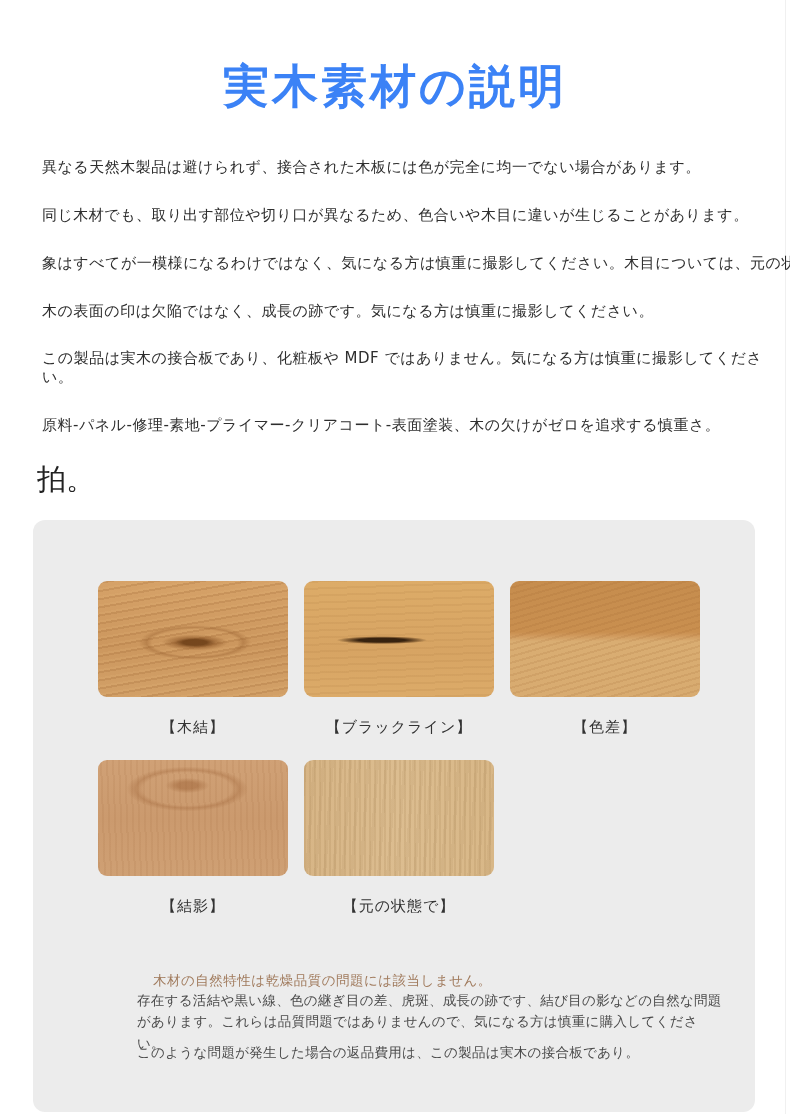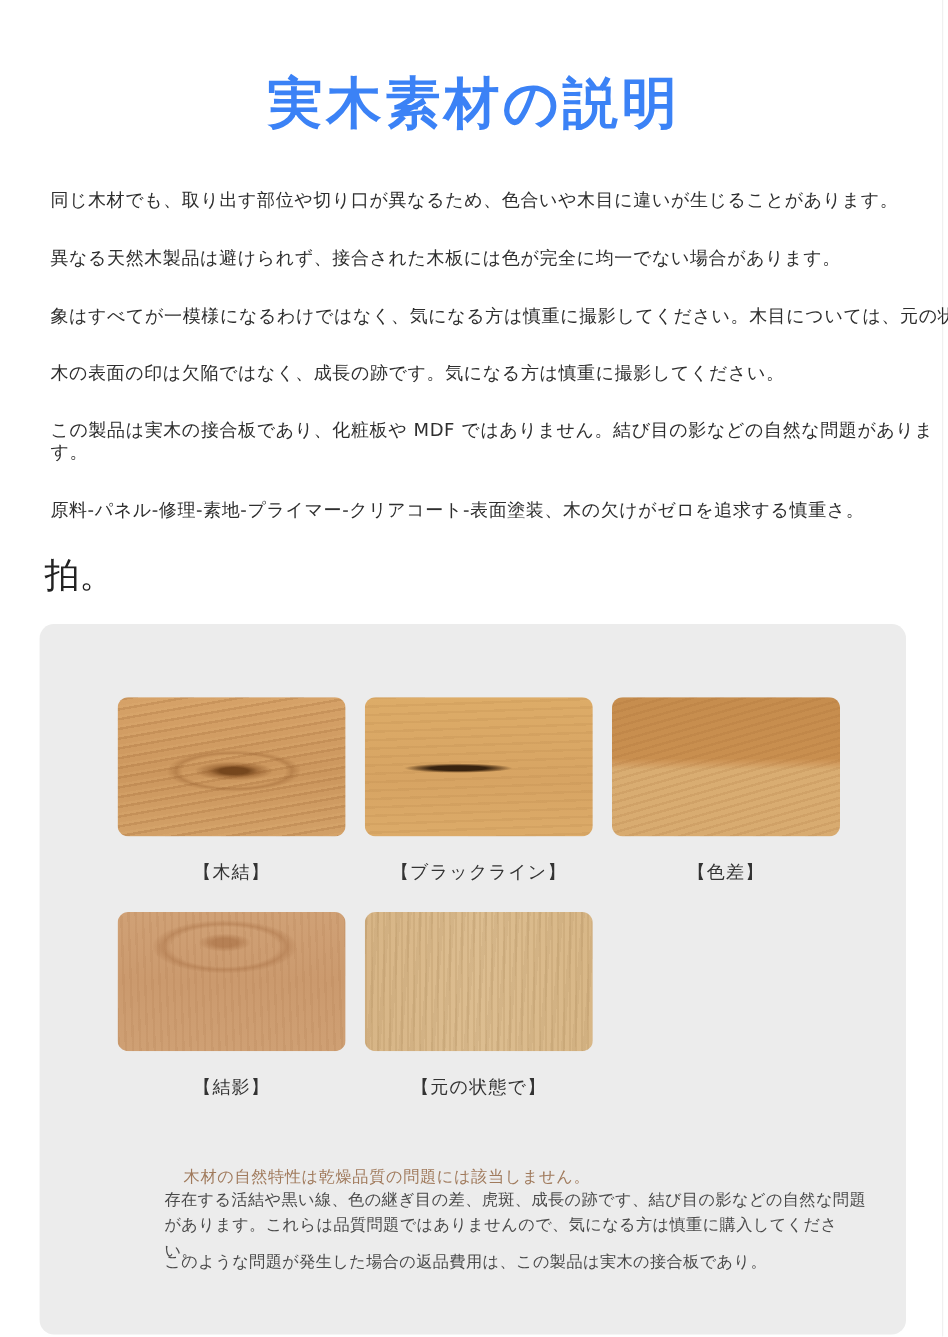--- a/index.html
+++ b/index.html
@@ -112,25 +112,25 @@
   .note p.p3{margin-top:-12px;}
 </style>
 </head>
 <body>
 
 <div class="edge-line"></div>
 
 <h1 class="page-title">実木素材の説明</h1>
 
 <div class="intro">
+  <p>異なる天然木製品は避けられず、接合された木板には色が完全に均一でない場合があります。</p>
   <p>同じ木材でも、取り出す部位や切り口が異なるため、色合いや木目に違いが生じることがあります。</p>
-  <p>異なる天然木製品は避けられず、接合された木板には色が完全に均一でない場合があります。</p>
   <p class="nowrap">象はすべてが一模様になるわけではなく、気になる方は慎重に撮影してください。木目については、元の状態で</p>
   <p>木の表面の印は欠陥ではなく、成長の跡です。気になる方は慎重に撮影してください。</p>
-  <p>この製品は実木の接合板であり、化粧板や MDF ではありません。結び目の影などの自然な問題があります。</p>
+  <p>この製品は実木の接合板であり、化粧板や MDF ではありません。気になる方は慎重に撮影してください。</p>
   <p>原料-パネル-修理-素地-プライマー-クリアコート-表面塗装、木の欠けがゼロを追求する慎重さ。</p>
 </div>
 
 <div class="stray">拍。</div>
 
 <div class="panel">
   <div class="grid">
 
     <figure class="figure">
       <div class="swatch wood1"></div>

